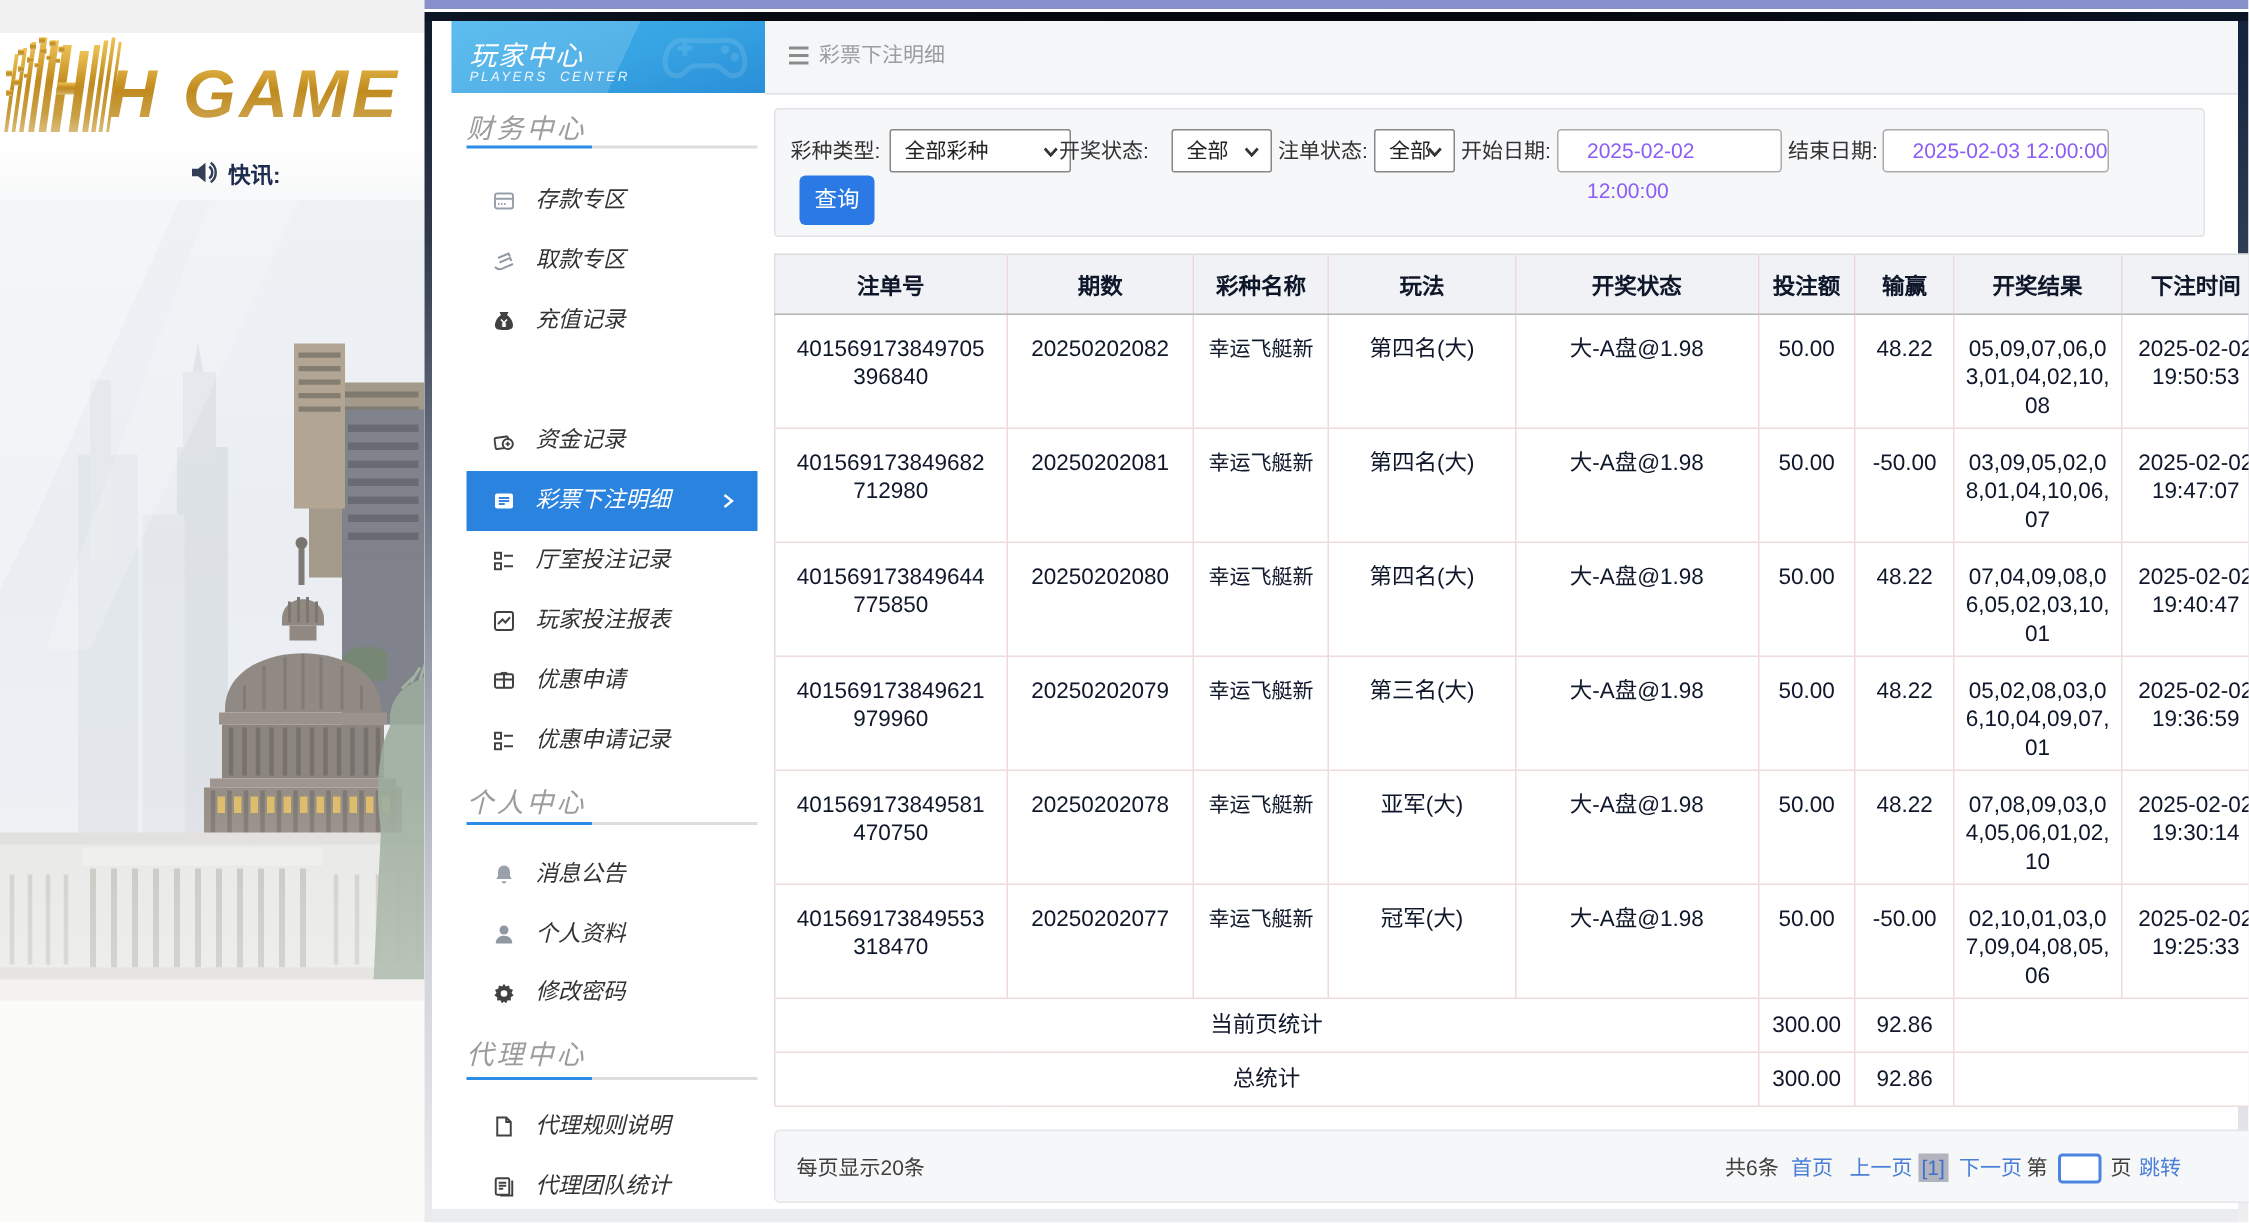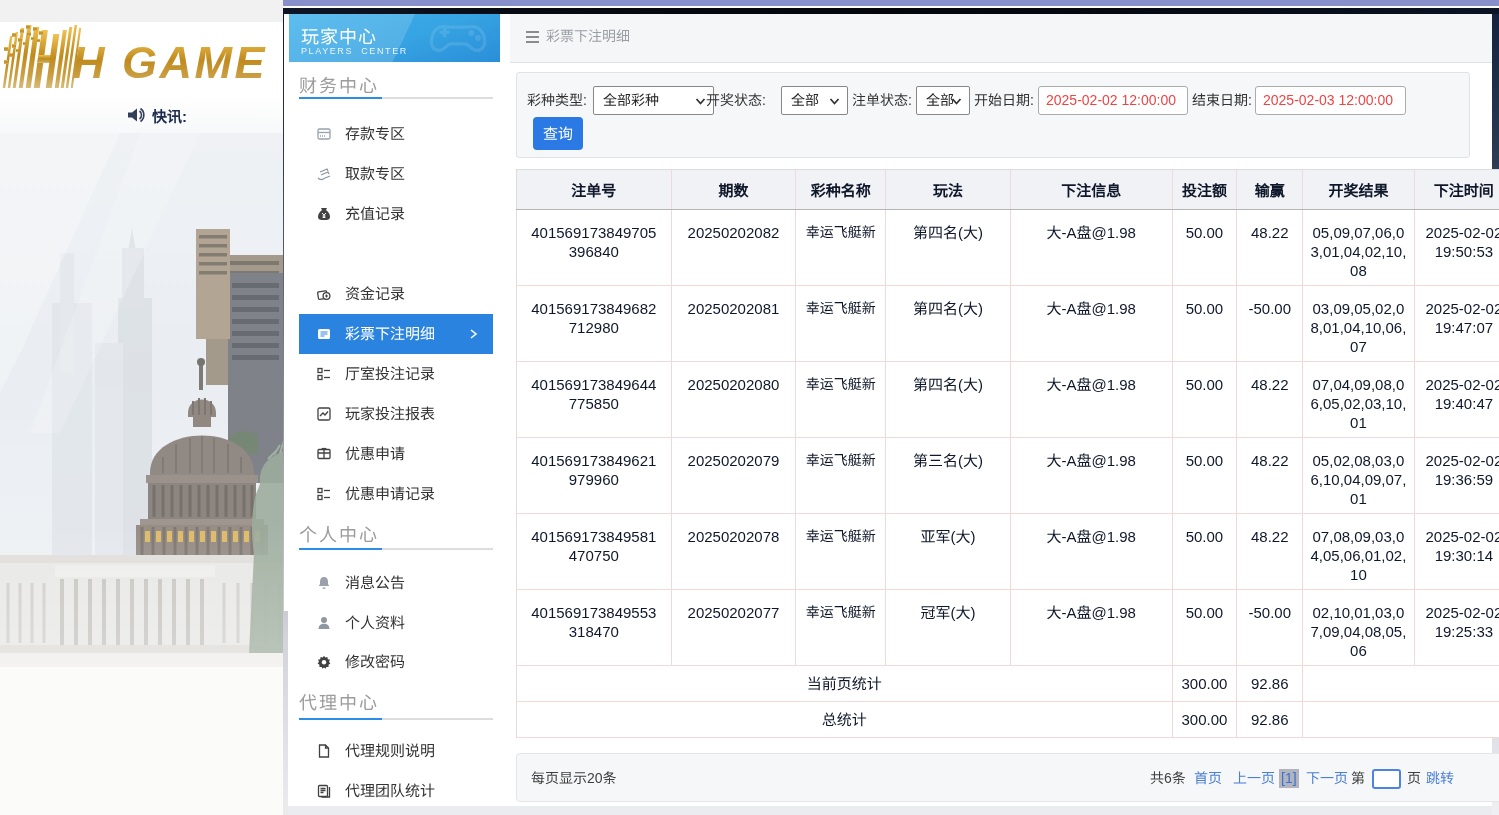--- a/index.html
+++ b/index.html
@@ -19,21 +19,21 @@
 
 #purple { left:283px; top:0; width:1216px; height:6px; background:#8890cc; }
 #whiteline { left:283px; top:6px; width:1216px; height:2px; background:#fdfdfe; }
 #darkband { left:283px; top:8px; width:1216px; height:6px;
   background:linear-gradient(90deg,#0d1626 0%,#070a12 20%,#04060c 50%,#060a14 75%,#0a1424 100%); }
 #leftedge { left:283px; top:14px; width:5px; height:801px;
   background:linear-gradient(#0f1a2d 0%,#31394d 18%,#6b7283 38%,#a4a8b4 58%,#d2d4db 78%,#ebebee 100%); }
 #rightedge { left:1492px; top:14px; width:7px; height:801px;
   background:linear-gradient(#14223d 0%,#2c3a54 18%,#5d6579 38%,#9aa0ae 58%,#ccced6 78%,#f0f0f3 100%); }
 
-#sidebar { left:284px; top:14px; width:222px; height:597px; background:#fff; }
+#sidebar { left:296px; top:14px; width:222px; height:597px; background:#fff;font-style:italic; }
 #sbhead { position:absolute; left:5px; top:0; width:211px; height:48px; overflow:hidden;
   background:linear-gradient(160deg,#41b2ec 0%,#36a3e2 55%,#2a8ed8 100%); }
 #sbhead .hl { position:absolute; left:0; top:0; width:211px; height:48px;
   background:linear-gradient(115deg, rgba(255,255,255,.15) 0 54%, rgba(255,255,255,0) 54%); }
 #sbhead .t1 { position:absolute; left:12px; top:8px; font-size:18px; letter-spacing:1px; color:#fff; }
 #sbhead .t2 { position:absolute; left:12px; top:32px; font-size:9px; letter-spacing:1.6px; color:#eaf5fd; }
 .sec { position:absolute; left:15px; width:194px; font-size:18px; letter-spacing:2px; color:#9c9c9c; }
 .rule { position:absolute; left:15px; width:194px; height:2px;
   background:linear-gradient(90deg,#2b8de5 0 43%,#dddddd 43% 100%); }
 .mi { position:absolute; left:0; width:222px; height:40px; }
@@ -46,21 +46,21 @@
 
 #main { left:510px; top:14px; width:982px; height:801px; background:#fff; }
 #mhead { position:absolute; left:0; top:0; width:982px; height:49px; background:#f5f6f8; border-bottom:1px solid #e0e1e4; }
 #mhead .ham { position:absolute; left:16px; top:17px; width:13px; height:13px; }
 #mhead .ham i { position:absolute; left:0; width:13px; height:2px; background:#8b8b8b; }
 #mhead .ttl { position:absolute; left:36px; top:11px; font-size:14px; color:#9a9ea3; }
 #filter { position:absolute; left:6px; top:58px; width:954px; height:86px; background:#f6f7f9; border:1px solid #e0e2e6; border-radius:3px; }
 #filter .lb { position:absolute; top:13px; height:29px; line-height:29px; font-size:14px; color:#333; }
 .selbox { position:absolute; top:13px; height:29px; background:#fff; border:1px solid #878787; border-radius:2px; font-size:14px; color:#222; line-height:27px; padding-left:9px; }
 .selbox svg { position:absolute; right:7px; top:9px; }
-.inpbox { position:absolute; top:13px; height:29px; background:#fff; border:1px solid #ababab; border-radius:3px; font-size:14px; color:#ef4444; line-height:27px; padding-left:7px; }
+.inpbox { position:absolute; top:13px; height:29px; background:#fff; border:1px solid #ababab; border-radius:3px; font-size:14px; color:#8b5cf6; line-height:27px; padding-left:19px; }
 #qbtn { position:absolute; left:16px; top:44px; width:50px; height:33px; background:#2b79e4; border-radius:4px; color:#fff; font-size:15px; text-align:center; line-height:33px; }
 
 #tbl { position:absolute; left:6px; top:155px; border-collapse:collapse; table-layout:fixed; width:1142px; background:#fff; font-size:15px; color:#0f172a; }
 #tbl th { background:#f0f2f5; font-weight:bold; height:40px; border-right:1px solid #eedada; border-bottom:1px solid #b5b5b5; text-align:center; white-space:nowrap; overflow:visible; padding:0; }
 #tbl td.lot { font-size:14px; white-space:nowrap; }
 #tbl td { border-right:1px solid #eedada; border-bottom:1px solid #f0dbdb; text-align:center; vertical-align:top; padding:13px 1px 0 1px; line-height:19px; height:76px; }
 #tbl .sum td { vertical-align:middle; padding:0 1px; height:36px; }
 #tbl th:last-child, #tbl td:last-child { border-right:none; }
 #tbl { border:1px solid #dddddd; }
 
@@ -487,21 +487,21 @@
           <col style="width:83px">
           <col style="width:58px">
           <col style="width:62px">
         </colgroup>
     <tbody>
           <tr>
             <th>注单号</th>
             <th>期数</th>
             <th>彩种名称</th>
             <th>玩法</th>
-            <th>下注信息</th>
+            <th>开奖状态</th>
             <th>投注额</th>
             <th>输赢</th>
             <th>开奖结果</th>
             <th>下注时间</th>
             <th>开奖状态</th>
             <th>注单状态</th>
           </tr>
     <tr>
             <td>401569173849705<br>396840</td>
             <td>20250202082</td>

